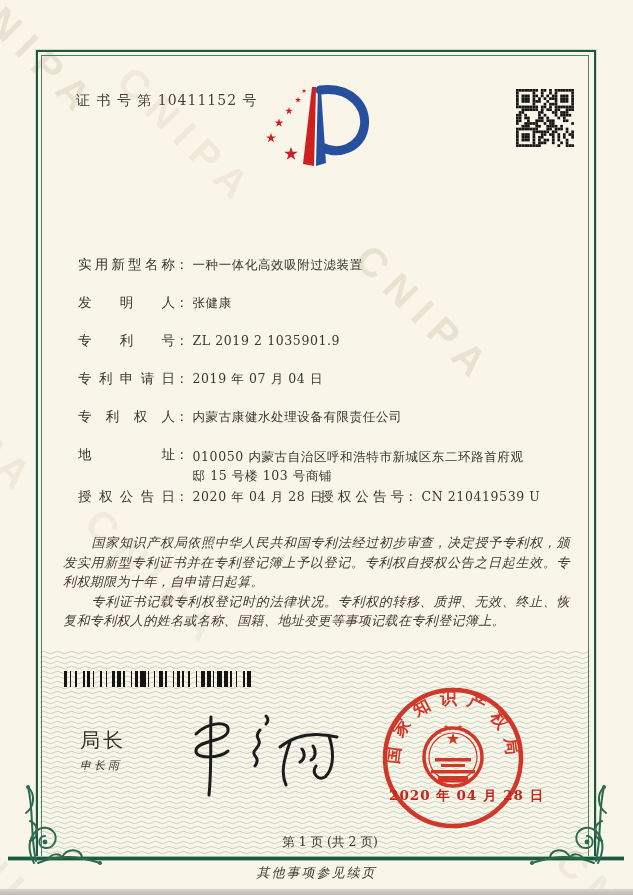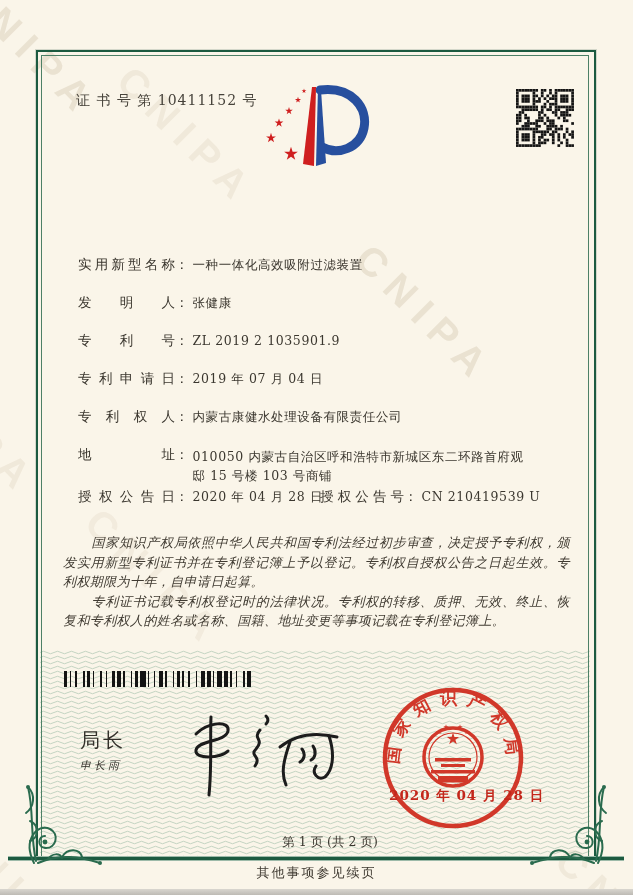--- a/index.html
+++ b/index.html
@@ -64,21 +64,21 @@
   .signer-title{position:absolute; left:80px; top:727px; font-size:20px; letter-spacing:3px; color:#33302a;}
   .signer-name{position:absolute; left:80px; top:758px; font-size:11px; letter-spacing:3px; color:#33302a;font-style:italic;}
   .signature{position:absolute; left:178px; top:704px;}
   .seal{position:absolute; left:377px; top:682px; opacity:.93;}
   .seal-date{
     position:absolute; left:389px; top:787px; font-size:13.5px; font-weight:bold;
     letter-spacing:1px; color:#c3271b;
   }
   
   .footer-page{position:absolute; left:36px; top:834px; width:556px; text-align:center; font-size:12.5px; color:#3b372f;padding-left:16px;}
-  .continuation{position:absolute; left:0; top:864px; width:633px; text-align:center; font-size:13px; letter-spacing:2px; color:#403b32;}
+  .continuation{position:absolute; left:0; top:864px; width:633px; text-align:center; font-size:13px; font-style:italic; letter-spacing:2px; color:#403b32;}
   .page-edge{position:absolute; left:0; top:889px; width:633px; height:6px; background:linear-gradient(#d9d6cf,#bdbab4);}
 </style>
 </head>
 <body>
 
 <div class="page">
 
   <div class="wm" style="left:-18px;top:-30px;">CNIPA</div>
   <div class="wm l2" style="left:140px;top:58px;">CNIPA</div>
   <div class="wm" style="left:378px;top:236px;">CNIPA</div>

